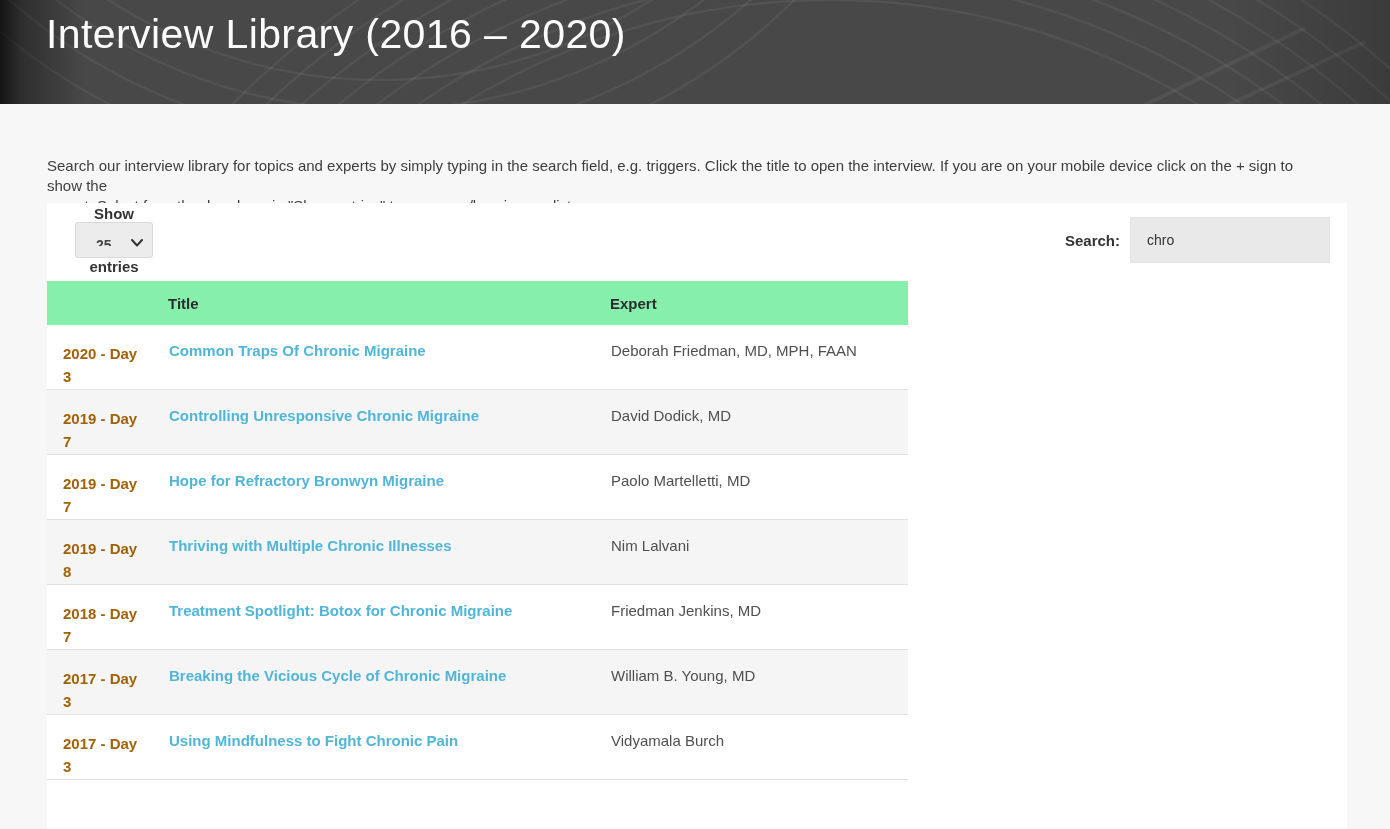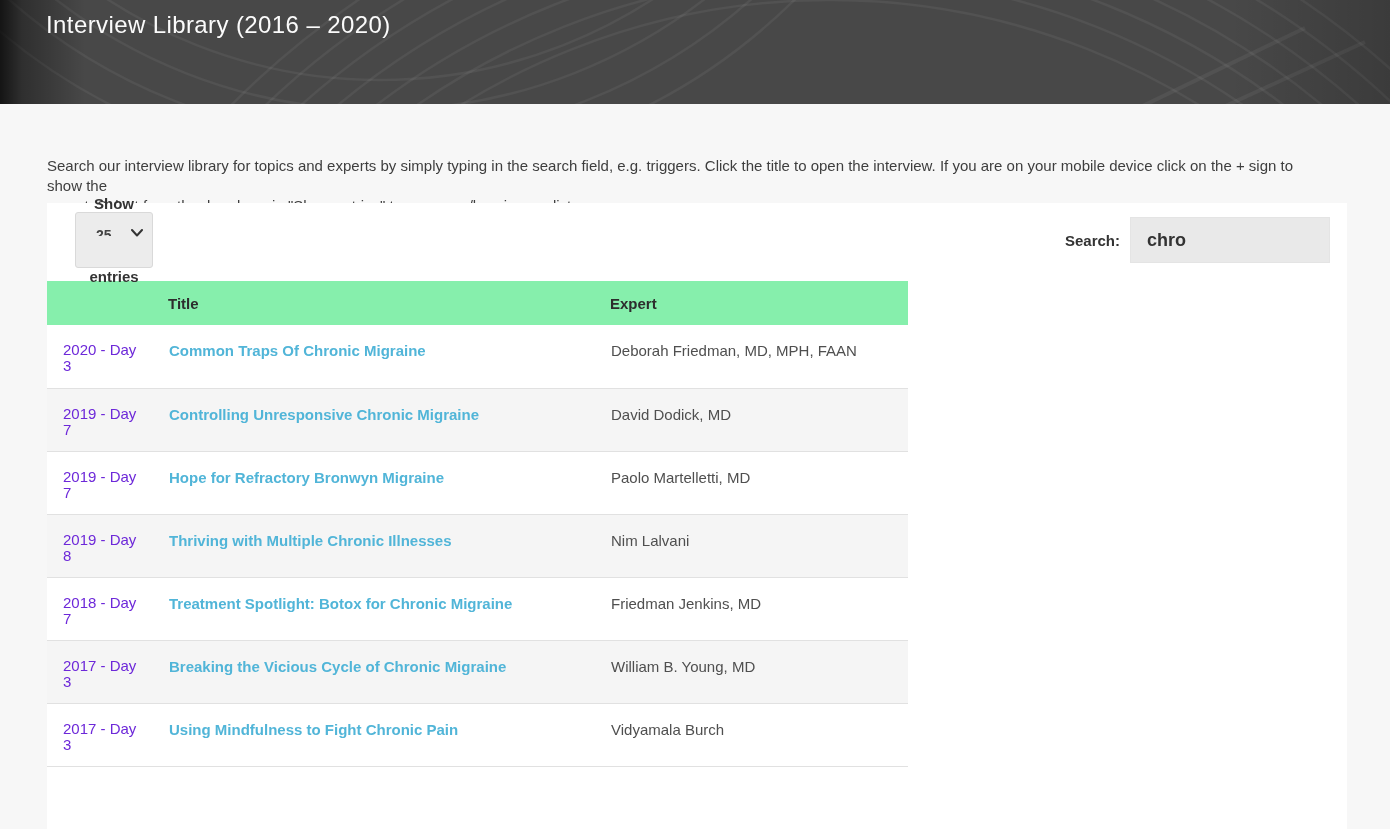--- a/index.html
+++ b/index.html
@@ -22,21 +22,21 @@
   .page-header .edge-shade {
     position: absolute; inset: 0;
     background:
       linear-gradient(90deg, rgba(0,0,0,0.72) 0px, rgba(0,0,0,0.35) 22px, rgba(0,0,0,0) 85px),
       linear-gradient(270deg, rgba(0,0,0,0.18) 0px, rgba(0,0,0,0) 160px);
     pointer-events: none;
   }
   .page-title {
     position: absolute; left: 46px; top: 11px;
     margin: 0;
-    font-size: 24px; font-weight: 400; letter-spacing: 0.4px;
+    font-size: 41px; font-weight: 400; letter-spacing: 0.4px;
     color: #fbfbfb;
     z-index: 2;
   }
 
   
   .instructions {
     margin: 0;
     padding: 52px 0 0 47px;
     width: 1330px;
     font-size: 15px; line-height: 20px;
@@ -55,21 +55,21 @@
     padding: 14px 17px 0 16px;
     height: 60px;
   }
   .show-entries {
     display: flex; align-items: center;
     font-size: 15px; font-weight: bold; color: #333; flex-direction: column;
   }
   .show-entries .lbl { white-space: nowrap; }
   .select-box {
     position: relative;
-    width: 78px; height: 56px;
+    width: 78px; height: 36px;
     margin: 0 12px;
     background: #ececec;
     border: 1px solid #d9d9d9;
     border-radius: 3px;
     cursor: pointer;
   }
   .select-value {
     position: absolute; left: 20px; top: 15px;
     display: block;
     height: 8px; overflow: hidden;      
@@ -84,21 +84,21 @@
     display: flex; align-items: center;
     font-size: 15px; font-weight: bold; color: #333;
   }
   .search-control label { margin-right: 10px; }
   .search-input {
     width: 200px; height: 46px;
     border: 1px solid #e4e4e4;
     background: #e9e9e9;
     padding: 0 10px 0 16px;
     font-family: "Liberation Sans", "DejaVu Sans", sans-serif;
-    font-size: 18px; font-weight: bold; color: #333;
+    font-size: 14px; font-weight: normal; color: #333;
     outline: none;
   }
 
   
   table.interviews {
     margin-top: 18px;
     width: 861px;
     border-collapse: collapse;
     table-layout: fixed;
   }
@@ -115,22 +115,22 @@
   }
   table.interviews tbody tr { height: 63px; border-bottom: 1px solid #e1e1e1; }
   table.interviews tbody tr:nth-child(even) { background: #f5f5f5; }
   table.interviews td {
     vertical-align: top;
     padding-top: 17px;
     font-size: 15px;
   }
   td.date-cell {
     padding-left: 16px; padding-right: 24px;
-    font-weight: normal; color: #6d28d9;
-    line-height: 16px;
+    font-weight: bold; color: #a16207;
+    line-height: 23px;
   }
   td.title-cell a {
     color: #51b5d8;
     text-decoration: none;
     cursor: pointer;
     font-weight: bold;
   }
   td.expert-cell { color: #4f4f4f; }
 </style>
 </head>

